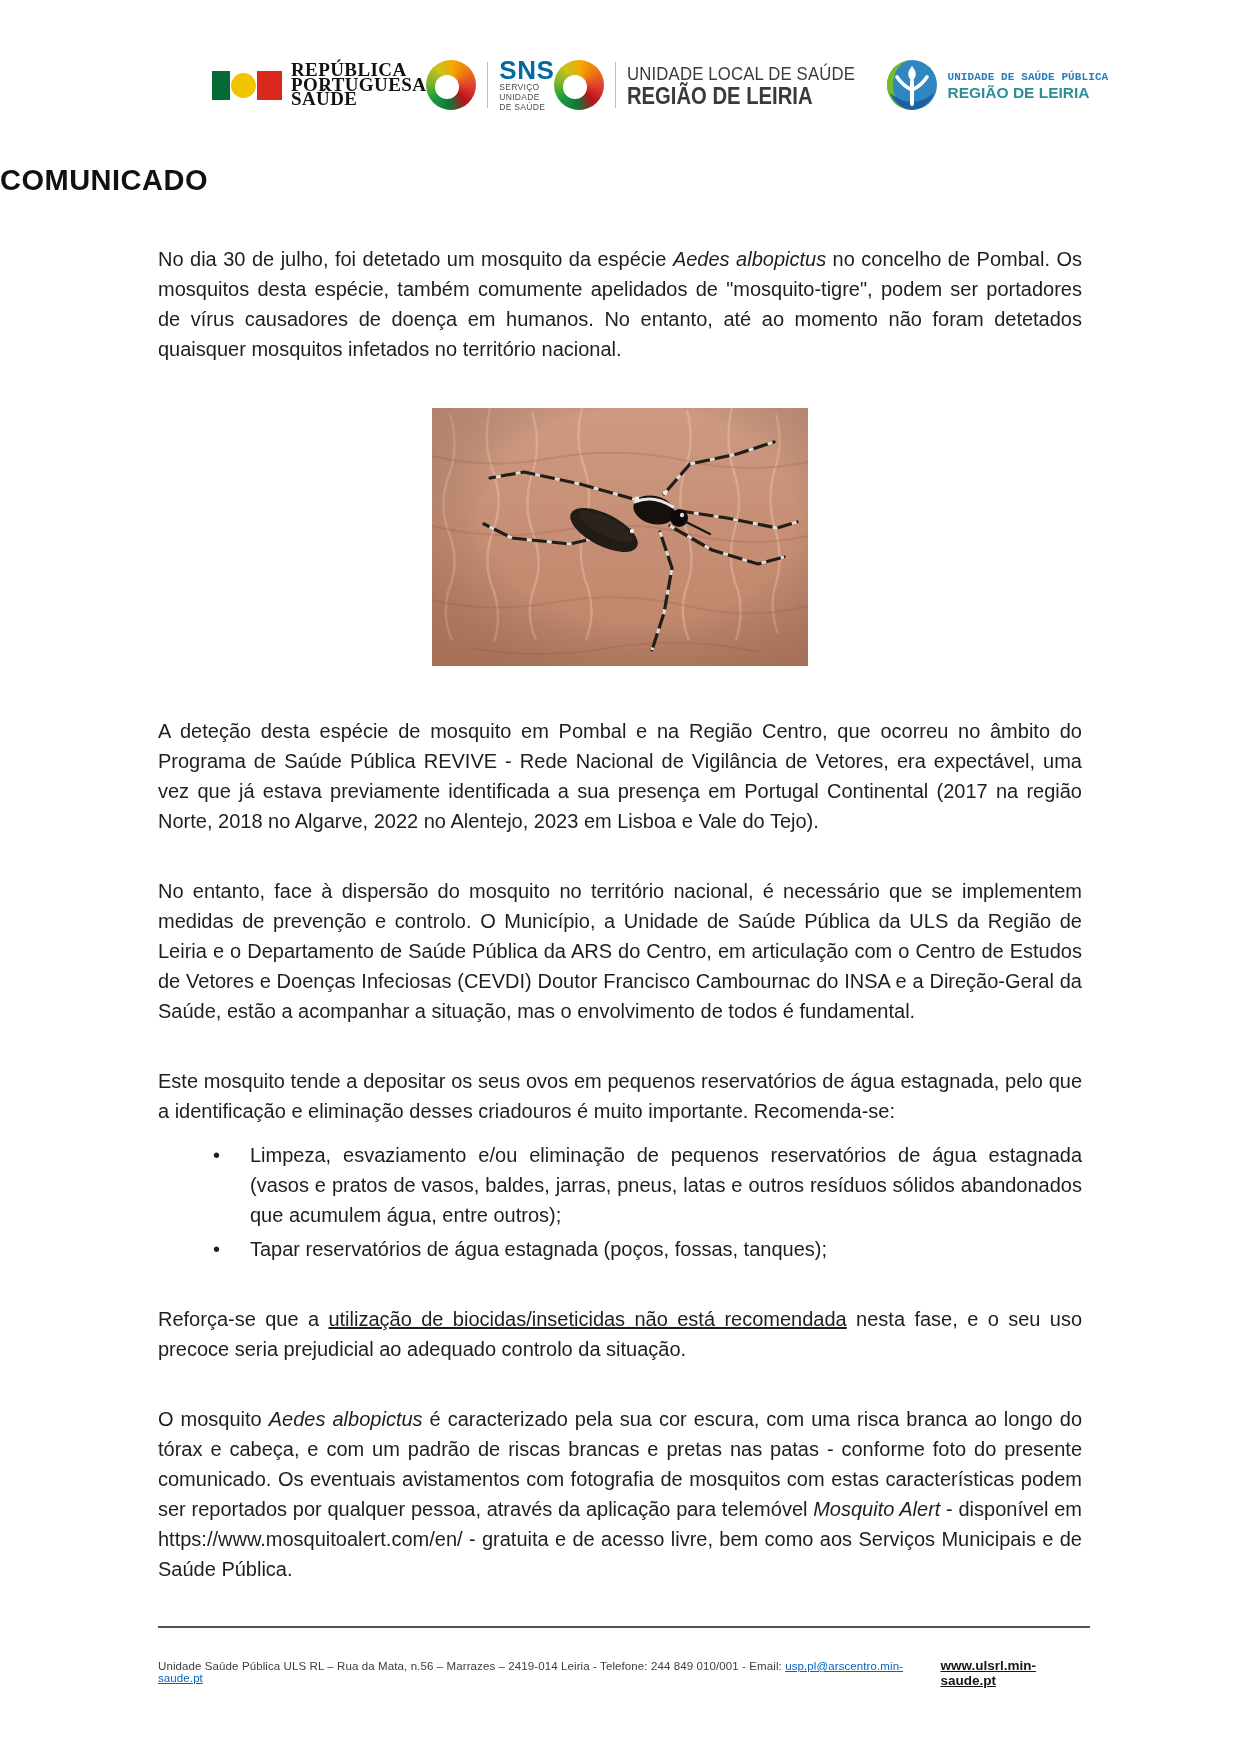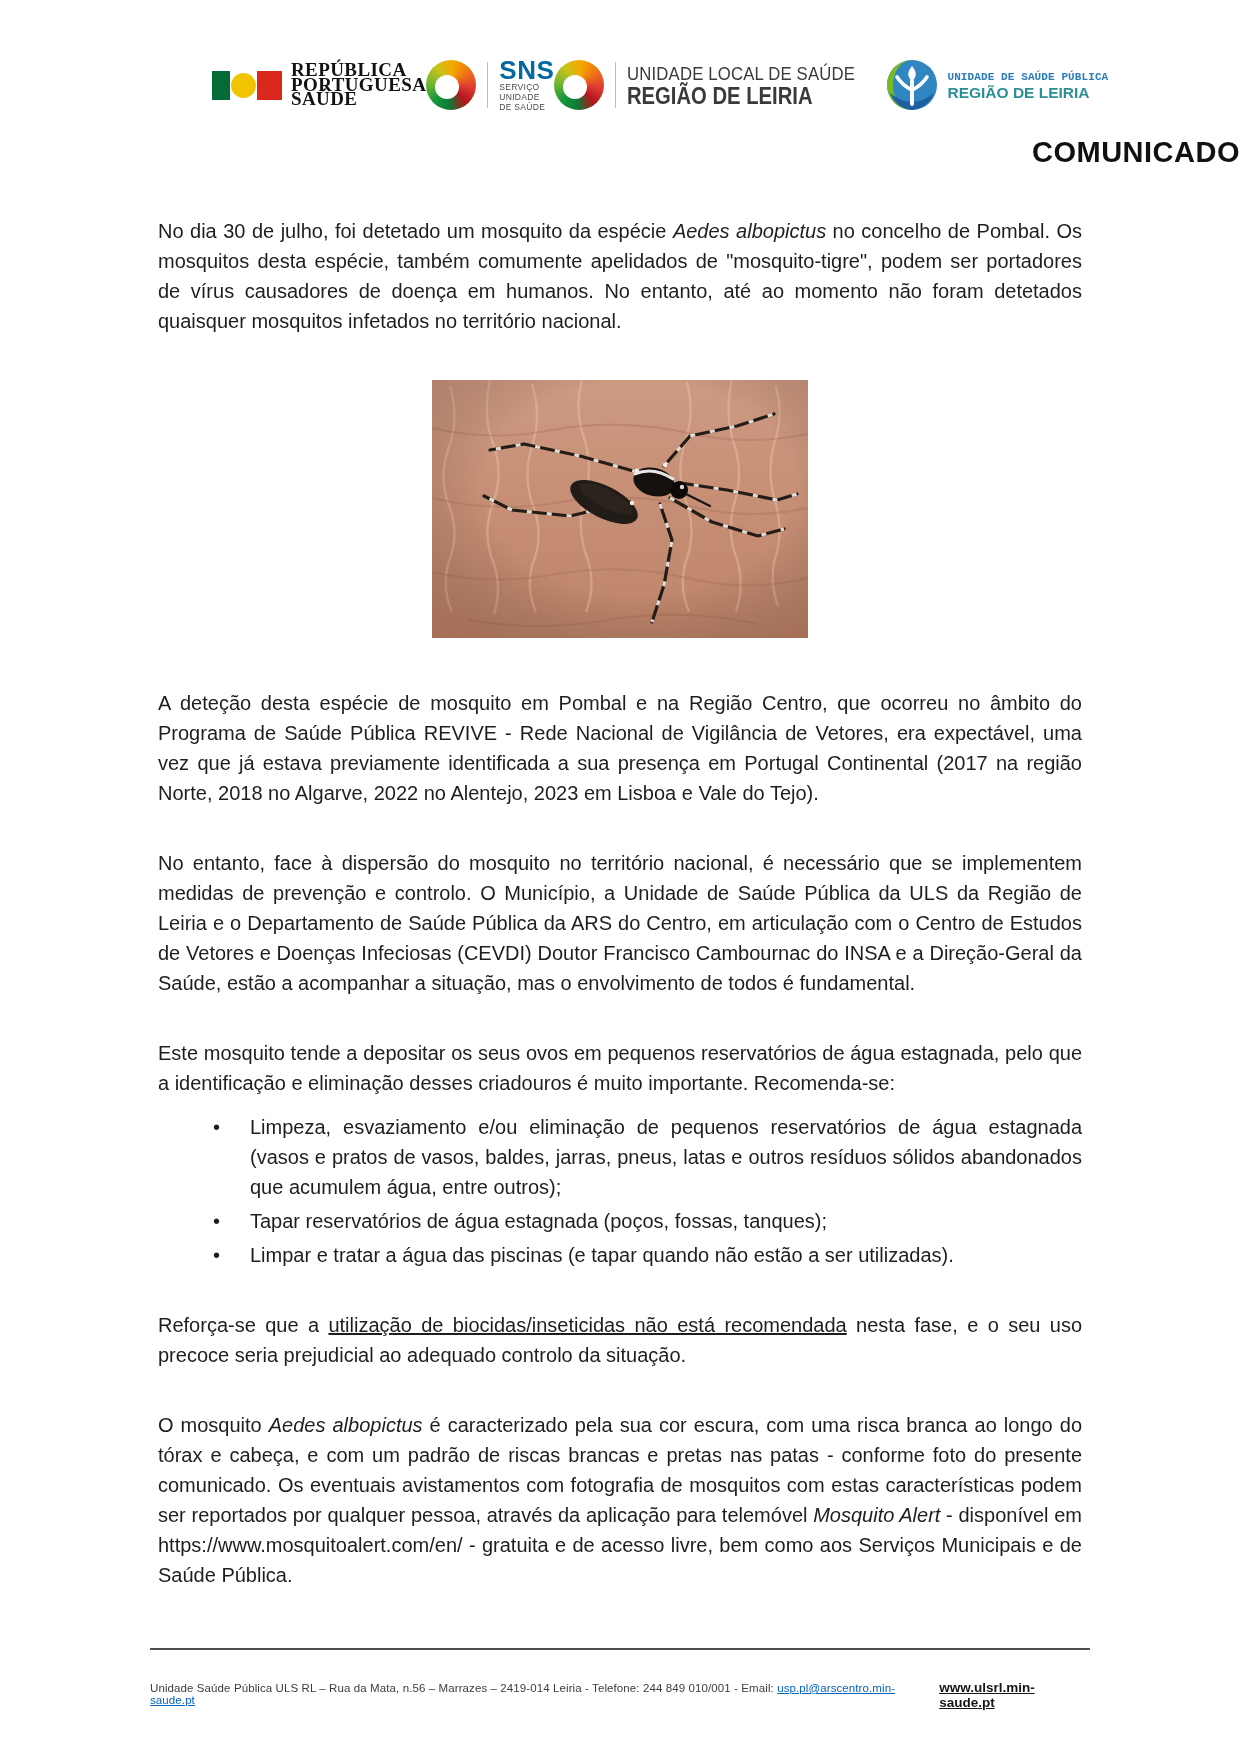--- a/index.html
+++ b/index.html
@@ -50,22 +50,22 @@
   .uls-line1 { font-size: 19px; font-weight: 400; line-height: 21px; letter-spacing: .2px; }
   .uls-line2 { font-size: 23px; font-weight: 700; line-height: 24px; }
 
   .usp-emblem { width: 52px; height: 52px; margin-right: 9px; flex: none; }
   .usp-text { white-space: nowrap; }
   .usp-line1 { font-size: 11px; font-weight: 700; line-height: 14px; color: #2b7cb9; letter-spacing: .1px; font-family: Liberation Mono, monospace; }
   .usp-line2 { font-size: 15.5px; font-weight: 700; line-height: 17px; color: #2d8f96; }
 
   
   .title {
-    text-align: right; font-size: 29px; font-weight: 700; color: #111;
-    letter-spacing: .5px; margin: 18px 0 0; padding-left: 28px;
+    text-align: left; font-size: 29px; font-weight: 700; color: #111;
+    letter-spacing: .5px; margin: 46px 0 0;
   }
   .content { margin: 0 158px; }
   .body-par {
     font-size: 20px; line-height: 30px; text-align: justify;
     margin-top: 40px; color: #1e1e1e;
   }
   .first-par { margin-top: 47px; }
   .seg-italic { font-style: italic; }
   .seg-underline { text-decoration: underline; }
 
@@ -78,21 +78,21 @@
   ul.reco li {
     font-size: 20px; line-height: 30px; text-align: justify;
     position: relative; margin-bottom: 4px;
   }
   ul.reco li::before {
     content: "\2022"; position: absolute; left: -37px; top: 0;
     font-size: 20px; color: #1e1e1e;
   }
 
   
-  .footer { position: absolute; left: 150px; right: 150px; top: 1626px; margin-top: 22px; }
+  .footer { position: absolute; left: 158px; right: 150px; top: 1626px; }
   .footer-rule { border-top: 2px solid #4f4f4f; height: 0; }
   .footer-row { display: flex; justify-content: space-between; align-items: baseline; margin-top: 30px; }
   .footer-left { font-size: 11.5px; color: #3d3d3d; letter-spacing: .1px; }
   .footer-email { color: #0563c1; text-decoration: underline; cursor: pointer; }
   .footer-site { font-size: 13.5px; font-weight: 700; color: #161616; text-decoration: underline; cursor: pointer; }
 </style>
 </head>
 <body>
 
 <div class="page">
@@ -224,21 +224,20 @@
 
     <p class="body-par"><span>A deteção desta espécie de mosquito em Pombal e na Região Centro, que ocorreu no âmbito do Programa de Saúde Pública REVIVE - Rede Nacional de Vigilância de Vetores, era expectável, uma vez que já estava previamente identificada a sua presença em Portugal Continental (2017 na região Norte, 2018 no Algarve, 2022 no Alentejo, 2023 em Lisboa e Vale do Tejo).</span></p>
 
     <p class="body-par"><span>No entanto, face à dispersão do mosquito no território nacional, é necessário que se implementem medidas de prevenção e controlo. O Município, a Unidade de Saúde Pública da ULS da Região de Leiria e o Departamento de Saúde Pública da ARS do Centro, em articulação com o Centro de Estudos de Vetores e Doenças Infeciosas (CEVDI) Doutor Francisco Cambournac do INSA e a Direção-Geral da Saúde, estão a acompanhar a situação, mas o envolvimento de todos é fundamental.</span></p>
 
     <p class="body-par"><span>Este mosquito tende a depositar os seus ovos em pequenos reservatórios de água estagnada, pelo que a identificação e eliminação desses criadouros é muito importante. Recomenda-se:</span></p>
 
     <ul class="reco">
       <li><span>Limpeza, esvaziamento e/ou eliminação de pequenos reservatórios de água estagnada (vasos e pratos de vasos, baldes, jarras, pneus, latas e outros resíduos sólidos abandonados que acumulem água, entre outros);</span></li>
       <li><span>Tapar reservatórios de água estagnada (poços, fossas, tanques);</span></li>
-      <li><span>Limpar e tratar a água das piscinas (e tapar quando não estão a ser utilizadas).</span></li>
     </ul>
 
     <p class="body-par"><span>Reforça-se que a </span><span class="seg-underline">utilização de biocidas/inseticidas não está recomendada</span><span> nesta fase, e o seu uso precoce seria prejudicial ao adequado controlo da situação.</span></p>
 
     <p class="body-par"><span>O mosquito </span><span class="seg-italic">Aedes albopictus</span><span> é caracterizado pela sua cor escura, com uma risca branca ao longo do tórax e cabeça, e com um padrão de riscas brancas e pretas nas patas - conforme foto do presente comunicado. Os eventuais avistamentos com fotografia de mosquitos com estas características podem ser reportados por qualquer pessoa, através da aplicação para telemóvel </span><span class="seg-italic">Mosquito Alert</span><span> - disponível em https://www.mosquitoalert.com/en/ - gratuita e de acesso livre, bem como aos Serviços Municipais e de Saúde Pública.</span></p>
 
   </main>
 
   <footer class="footer">
     <div class="footer-rule"></div>

